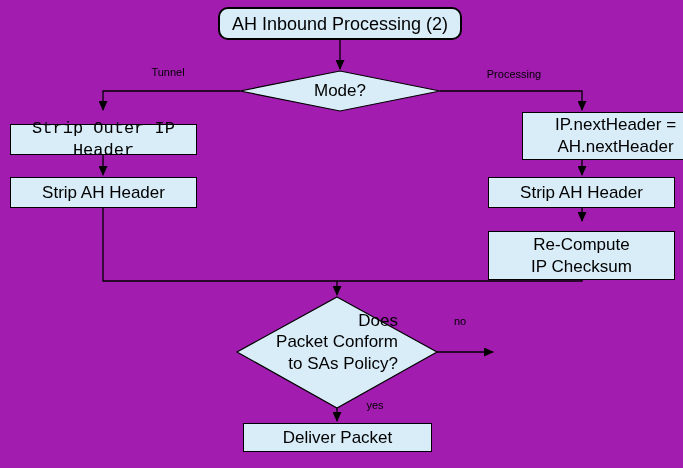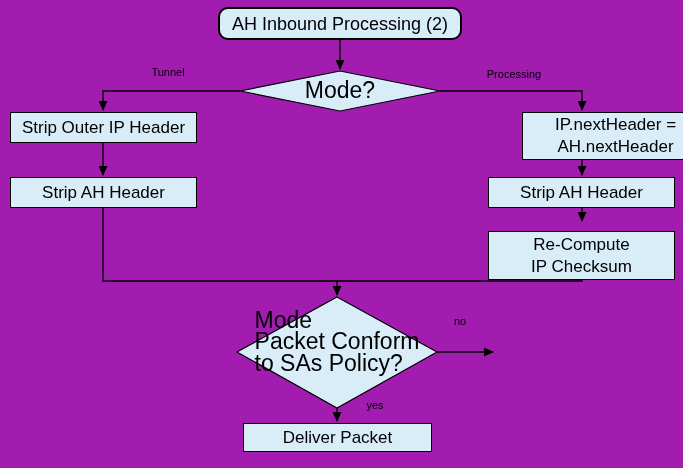--- a/index.html
+++ b/index.html
@@ -52,22 +52,22 @@
     border-radius: 10px;
     font-size: 18px;
   }
   .diamond-label {
     position: absolute;
     background: transparent;
     border: none;
     display: flex;
     align-items: center;
     justify-content: center;
-    text-align: left;
-    font-size: 23px;
+    text-align: right;
+    font-size: 17px;
     line-height: 21.5px;
     white-space: pre-line;
   }
   .edge-label {
     position: absolute;
     background: transparent;
     font-size: 11px;
     line-height: 18px;
     text-align: center;
     white-space: nowrap;
@@ -95,38 +95,38 @@
     <path class="edge" d="M337,281 V295" marker-end="url(#arrow)"></path>
     <path class="edge" d="M437,352 H493" marker-end="url(#arrow)"></path>
     <path class="edge" d="M337,408 V421" marker-end="url(#arrow)"></path>
 
     <polygon class="diamond" points="240,91 340,71 440,91 340,111"></polygon>
     <polygon class="diamond" points="337,297 437,352 337,408 237,352"></polygon>
   </svg>
 
   <div class="node terminator" style="left:218px; top:7px; width:244px; height:33px;">AH Inbound Processing (2)</div>
 
-  <div class="node" style="left:10px; top:112px; width:187px; height:31px;">Strip Outer IP Header</div>
+  <div class="node" style="left:10px; top:124px; width:187px; height:31px;font-family:Liberation Mono, monospace;">Strip Outer IP Header</div>
 
   <div class="node" style="left:10px; top:177px; width:187px; height:31px;">Strip AH Header</div>
 
   <div class="node" style="left:488px; top:112px; width:187px; height:48px;margin-left:34px;">IP.nextHeader =
 AH.nextHeader</div>
 
   <div class="node" style="left:488px; top:177px; width:187px; height:31px;">Strip AH Header</div>
 
   <div class="node" style="left:488px; top:231px; width:187px; height:49px;">Re-Compute
 IP Checksum</div>
 
 
   <div class="node" style="left:243px; top:423px; width:189px; height:29px;">Deliver Packet</div>
 
   <div class="diamond-label" style="left:240px; top:71px; width:200px; height:40px;">Mode?</div>
 
-  <div class="diamond-label" style="left:237px; top:297px; width:200px; height:90px;">Mode
+  <div class="diamond-label" style="left:237px; top:297px; width:200px; height:90px;">Does
 Packet Conform
 to SAs Policy?</div>
 
   <div class="edge-label" style="left:130px; top:63px; width:76px;">Tunnel</div>
 
   <div class="edge-label" style="left:474px; top:65px; width:80px;">Processing</div>
 
   <div class="edge-label" style="left:442px; top:312px; width:36px;text-align:center;">no</div>
 
   <div class="edge-label" style="left:353px; top:396px; width:44px;">yes</div>

